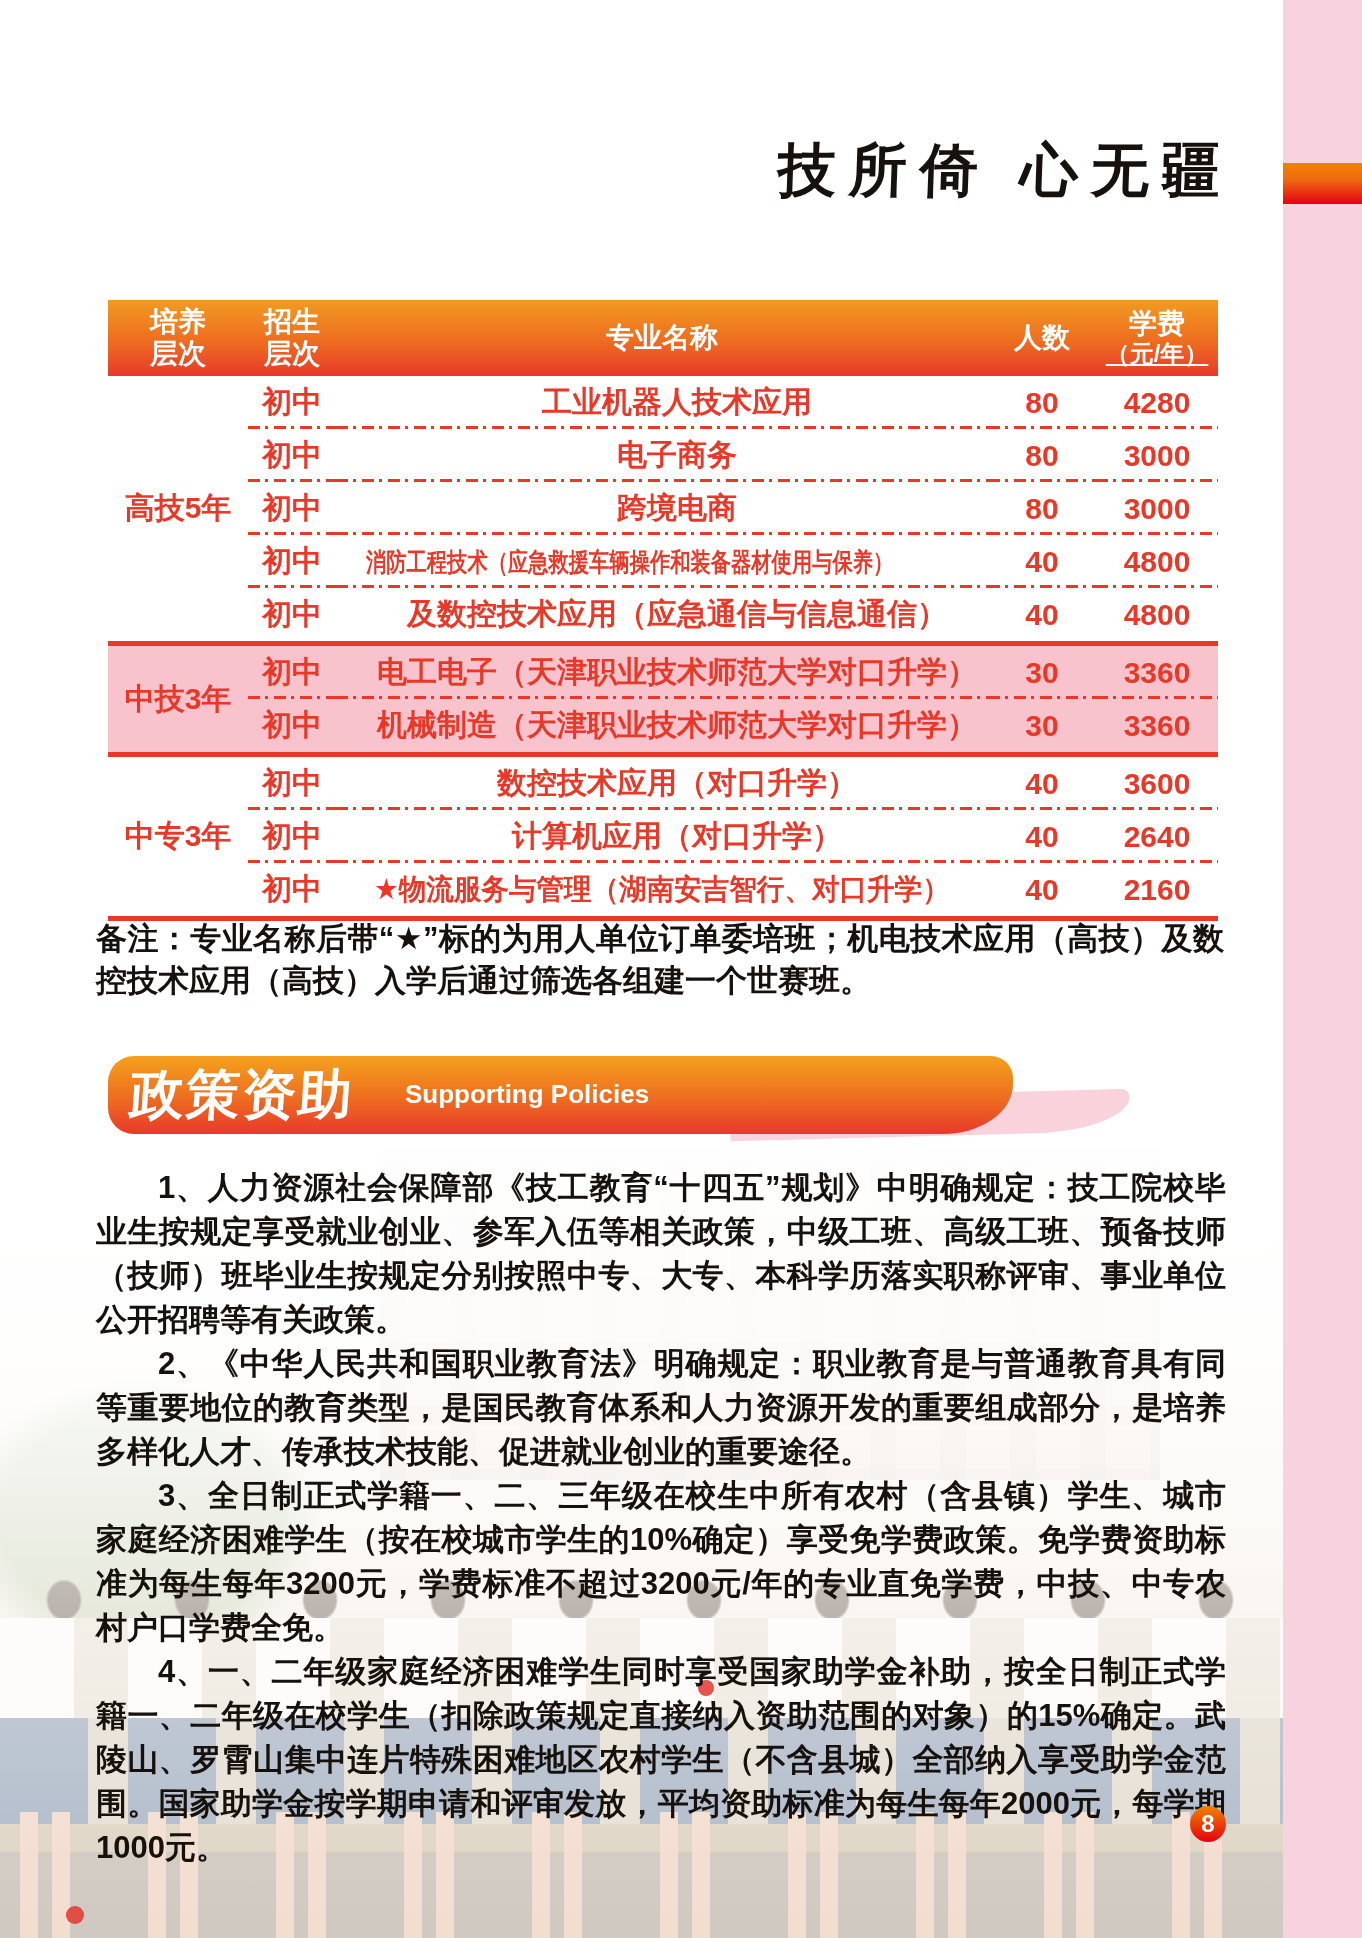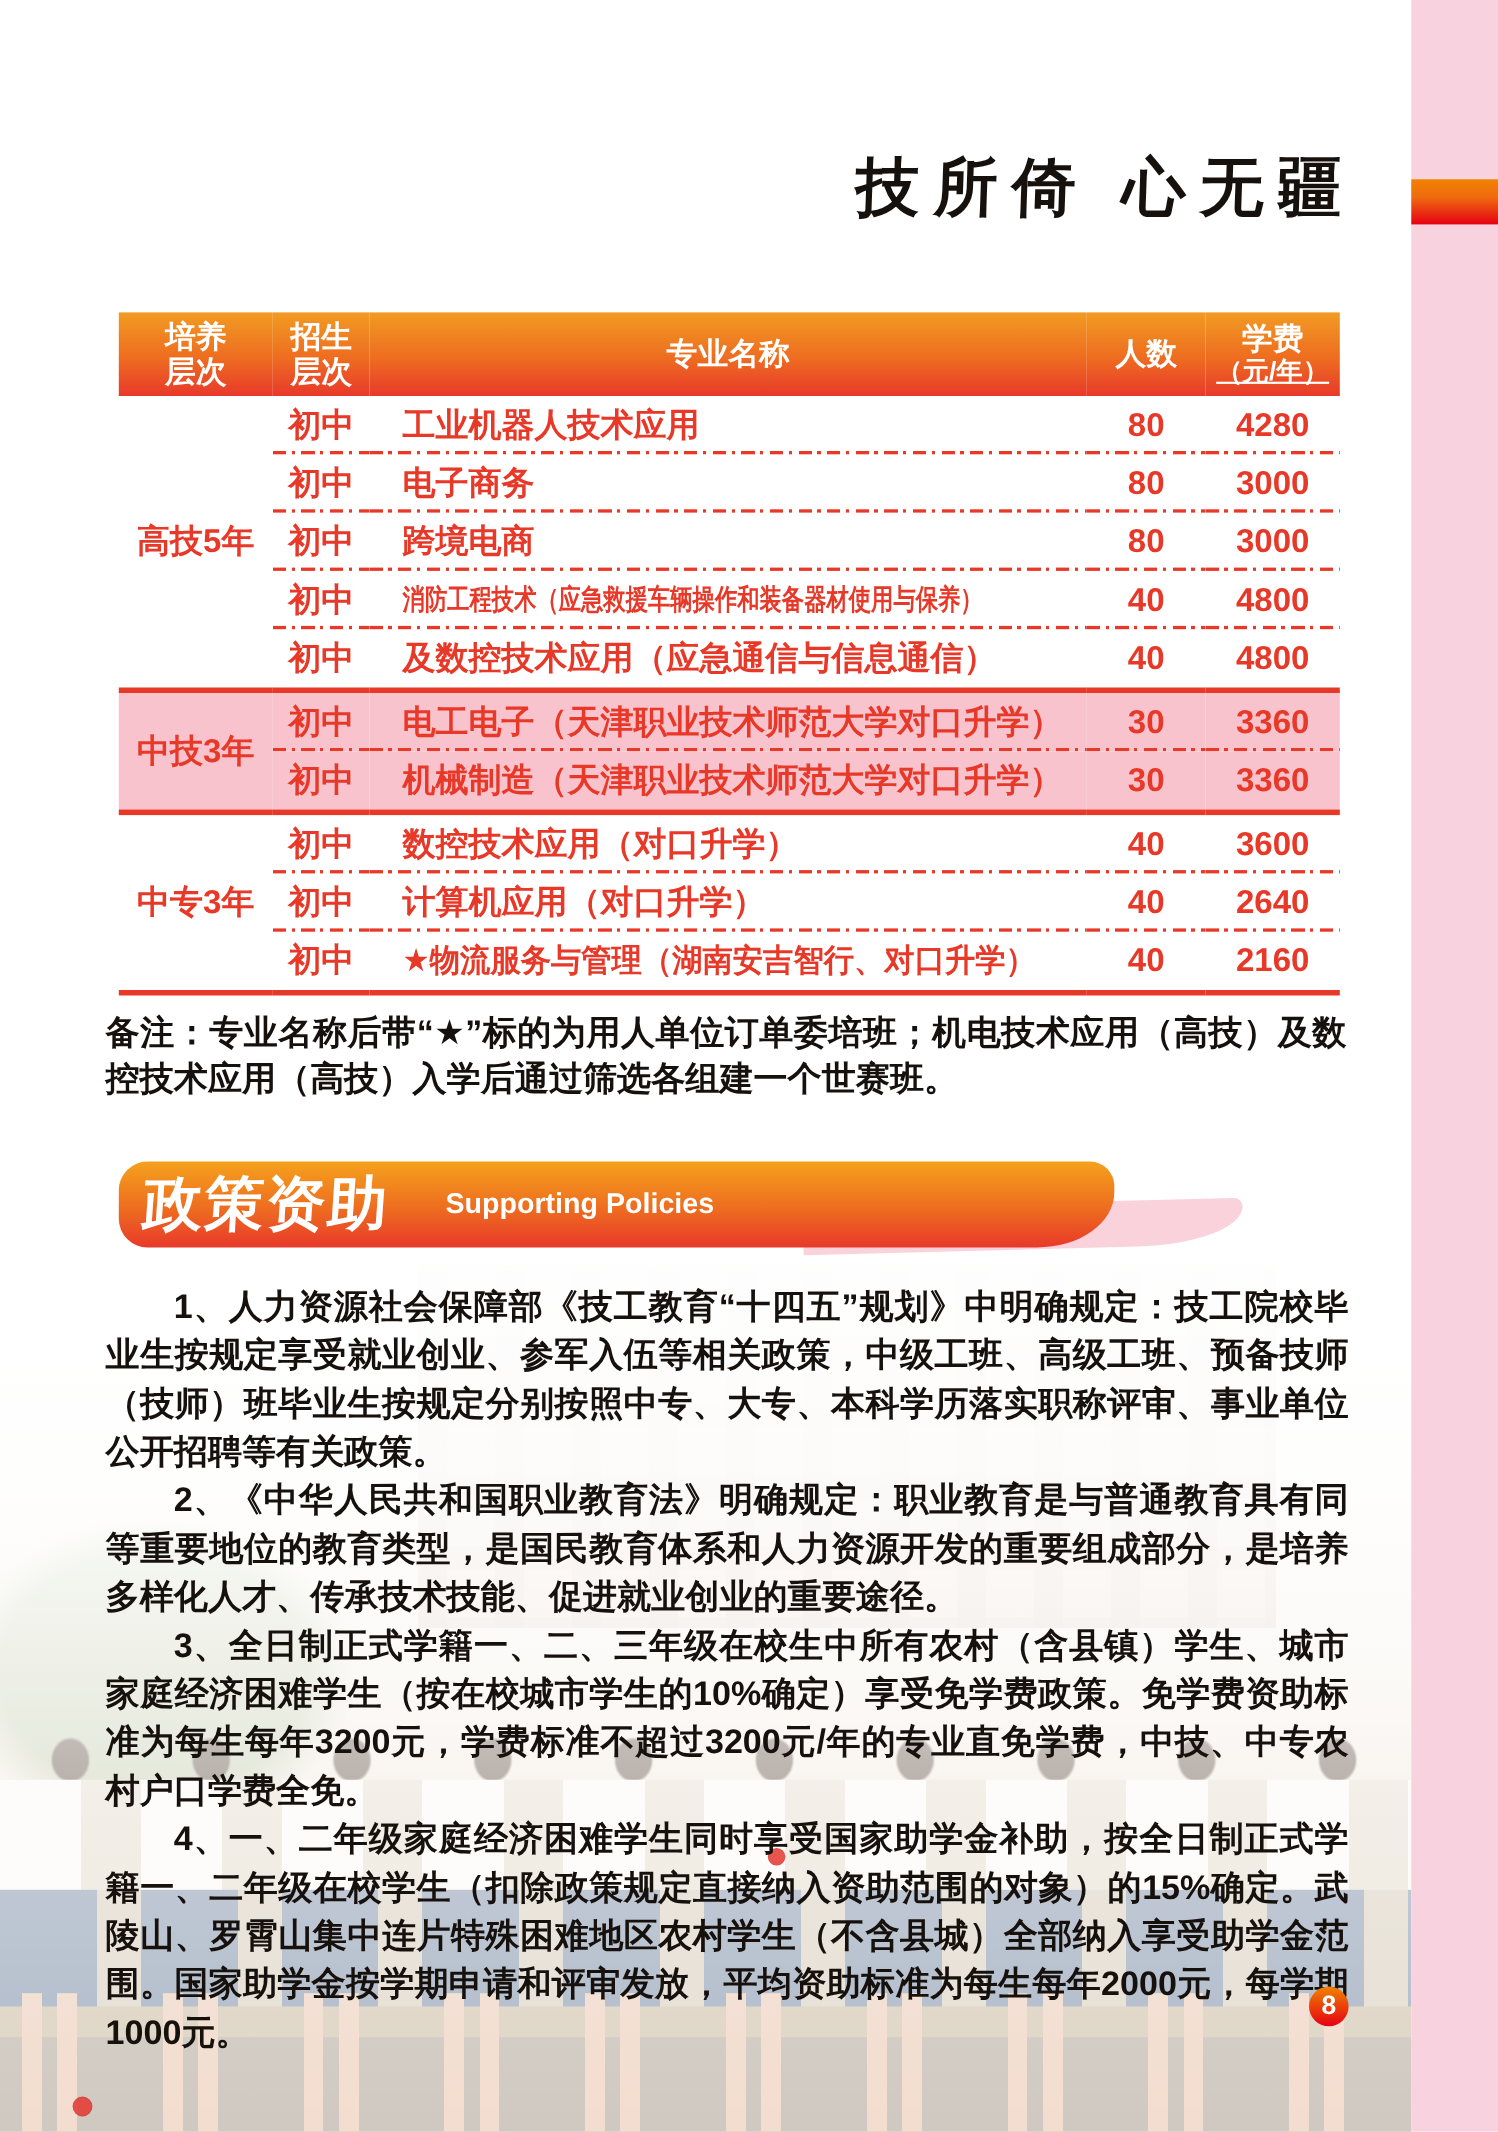--- a/index.html
+++ b/index.html
@@ -9,31 +9,31 @@
     color:#1a1311;overflow:hidden;
   }
   
   .side-band{position:absolute;left:1283px;top:0;width:79px;height:1938px;background:#f9d2df;}
   .side-strip{position:absolute;left:1283px;top:163px;width:79px;height:41px;
     background:linear-gradient(180deg,#f08300 0%,#ef6a10 40%,#e60012 100%);}
   
   .callig{position:absolute;left:778px;top:132px;width:460px;font-size:58px;font-weight:bold;
     letter-spacing:13px;color:#17110e;white-space:nowrap;transform:skewX(-2deg);}
   
-  .table-wrap{position:absolute;left:108px;top:284px;width:1110px;}
+  .table-wrap{position:absolute;left:108px;top:300px;width:1110px;}
   table{width:1110px;border-collapse:collapse;table-layout:fixed;}
   thead tr{background:linear-gradient(180deg,#f19b22 0%,#ee6c20 55%,#e8392b 100%);}
   th{color:#ffffff;font-weight:bold;font-size:28px;height:76px;vertical-align:middle;
      line-height:1.15;padding:0;}
   th .wrap2{display:inline-block;width:2.15em;}
   th .fee2{display:block;font-size:24px;text-decoration:underline;}
   td{height:53px;vertical-align:middle;padding:0;font-size:30px;font-weight:bold;color:#e73828;}
   td.group{text-align:center;white-space:nowrap;border-bottom:5px solid #e73828;}
   td.entry{text-align:center;}
-  td.major{text-align:left;padding-left:30px;white-space:nowrap;margin-top:32px;}
+  td.major{text-align:center;padding-left:30px;white-space:nowrap;margin-top:32px;}
   td.num{text-align:center;}
   tr.sep td:not(.group){
     background-image:repeating-linear-gradient(90deg,#e73828 0 12px,rgba(0,0,0,0) 12px 17px,#e73828 17px 20px,rgba(0,0,0,0) 20px 26px);
     background-size:100% 3px;background-position:left bottom;background-repeat:no-repeat;}
   tr.thick td{border-bottom:5px solid #e73828;}
   tr.pink td{background-color:#f8c3cd;}
   .squeeze{display:inline-block;font-size:26px;transform:scaleX(0.78);transform-origin:left center;white-space:nowrap;}
   .squeeze2{display:inline-block;font-size:29px;transform:scaleX(0.95);transform-origin:left center;white-space:nowrap;}
   
   .note{position:absolute;left:96px;top:918px;width:1128px;font-size:31px;line-height:42px;

